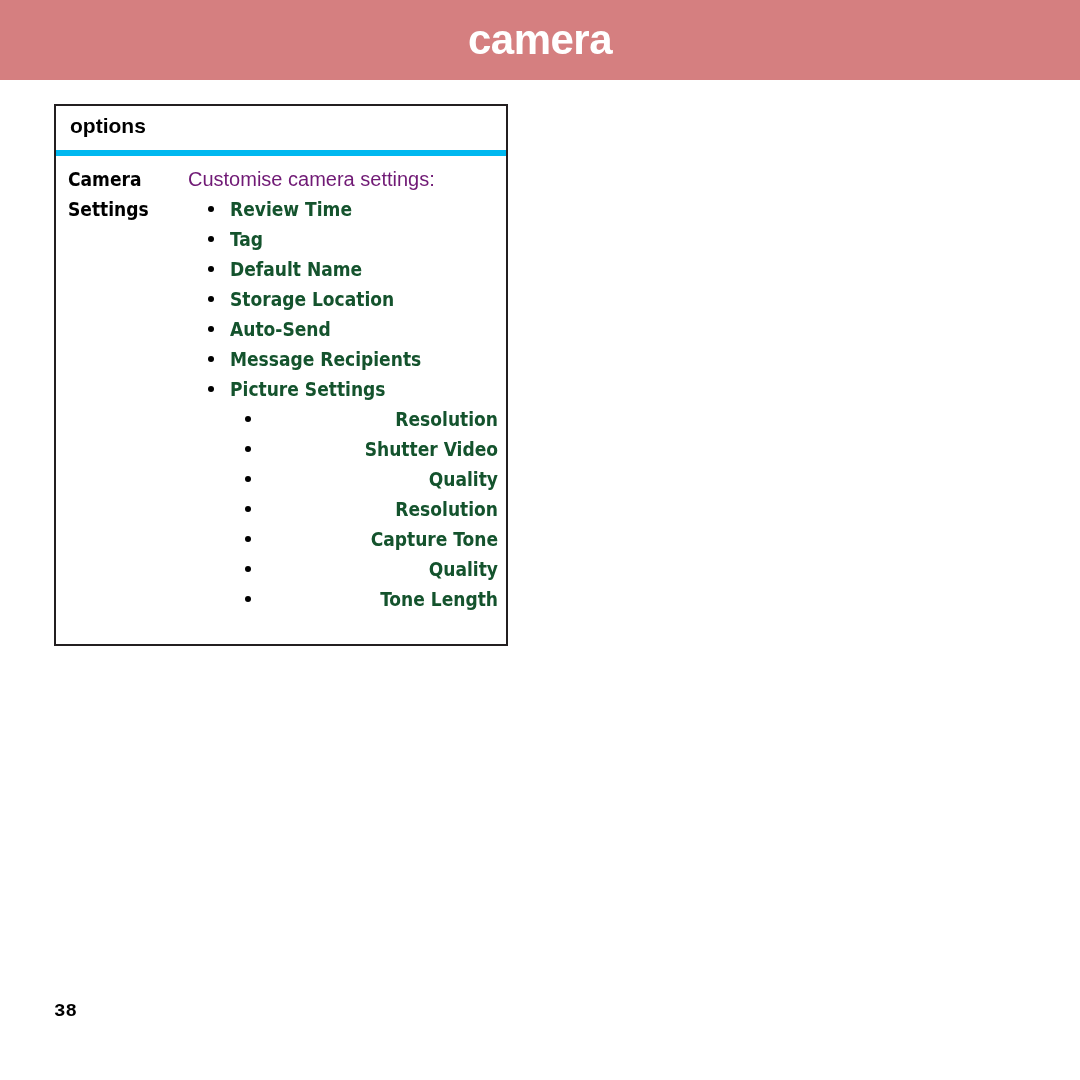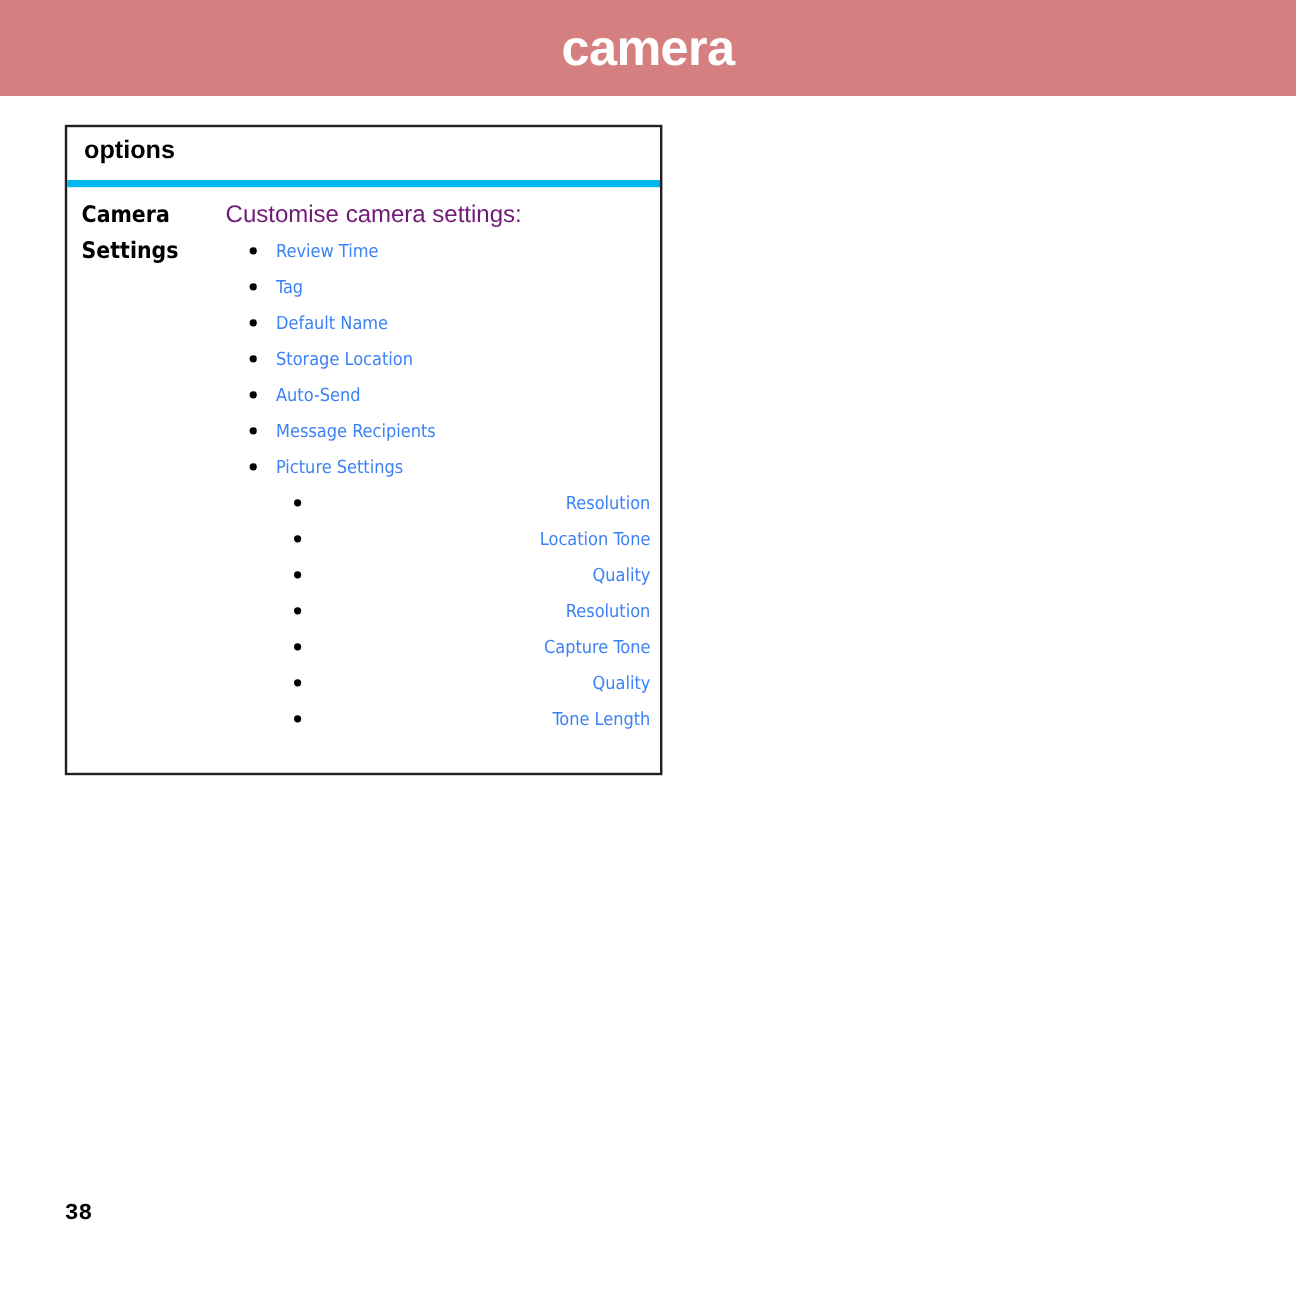--- a/index.html
+++ b/index.html
@@ -40,21 +40,21 @@
     
     padding-right: 0px;
     box-sizing: border-box;
   }
 
   
   #options-table {
     position: absolute;
     left: 54px;
     top: 104px;
-    width: 498px;
+    width: 454px;
     border: 2px solid #231f20;
     box-sizing: border-box;
     background: #ffffff;
   }
   #table-header {
     height: 44px;
     position: relative;
   }
   #table-header-label {
     position: absolute;
@@ -108,24 +108,24 @@
 
   ul.bullets {
     list-style: none;
     margin: 0;
     padding: 0;
   }
   ul.bullets li {
     position: relative;
     font-family: "DejaVu Sans Condensed", "Liberation Sans Narrow", "Liberation Sans", sans-serif;
     font-stretch: condensed;
-    font-weight: normal;
-    font-size: 15px;
+    font-weight: bold;
+    font-size: 19px;
     line-height: 30px;
-    color: #3b82f6;
+    color: #14532d;
     white-space: nowrap;
   }
   ul.bullets li > .bullet-dot {
     position: absolute;
     width: 6px;
     height: 6px;
     border-radius: 50%;
     background: #000000;
     top: 12px;
   }
@@ -173,21 +173,21 @@
       <div id="intro-text">Customise camera settings:</div>
       <ul class="bullets" id="settings-list">
           <li class="lvl1"><span class="bullet-dot"></span><span>Review Time</span></li>
           <li class="lvl1"><span class="bullet-dot"></span><span>Tag</span></li>
           <li class="lvl1"><span class="bullet-dot"></span><span>Default Name</span></li>
           <li class="lvl1"><span class="bullet-dot"></span><span>Storage Location</span></li>
           <li class="lvl1"><span class="bullet-dot"></span><span>Auto-Send</span></li>
           <li class="lvl1"><span class="bullet-dot"></span><span>Message Recipients</span></li>
           <li class="lvl1"><span class="bullet-dot"></span><span>Picture Settings</span></li>
           <li class="lvl2"><span class="bullet-dot"></span><span>Resolution</span></li>
-          <li class="lvl2"><span class="bullet-dot"></span><span>Location Tone</span></li>
+          <li class="lvl2"><span class="bullet-dot"></span><span>Shutter Video</span></li>
           <li class="lvl2"><span class="bullet-dot"></span><span>Quality</span></li>
           <li class="lvl2"><span class="bullet-dot"></span><span>Resolution</span></li>
           <li class="lvl2"><span class="bullet-dot"></span><span>Capture Tone</span></li>
           <li class="lvl2"><span class="bullet-dot"></span><span>Quality</span></li>
           <li class="lvl2"><span class="bullet-dot"></span><span>Tone Length</span></li>
         </ul>
     </div>
 
   </div>
 </div>

